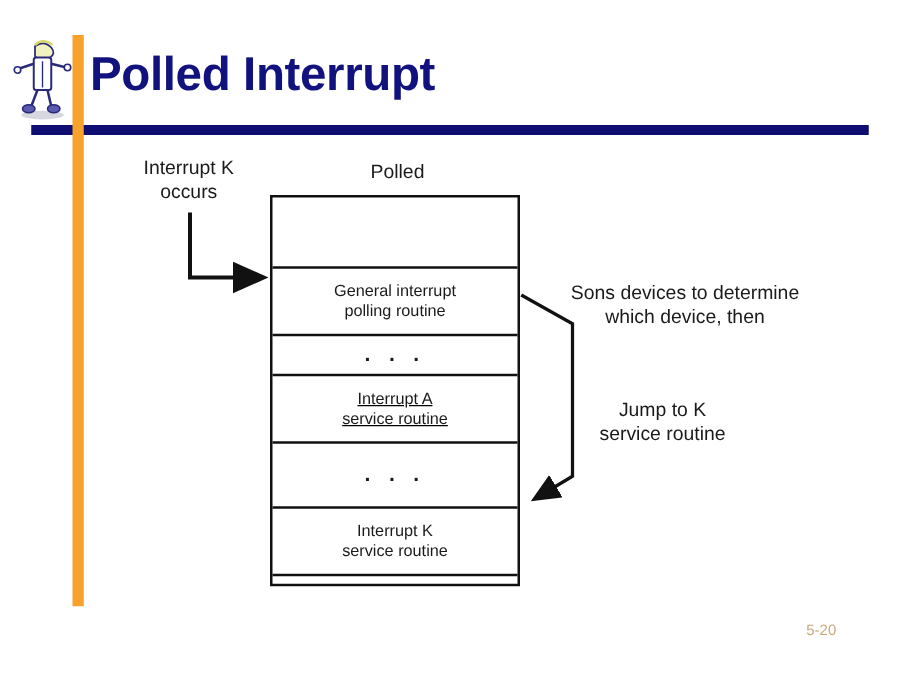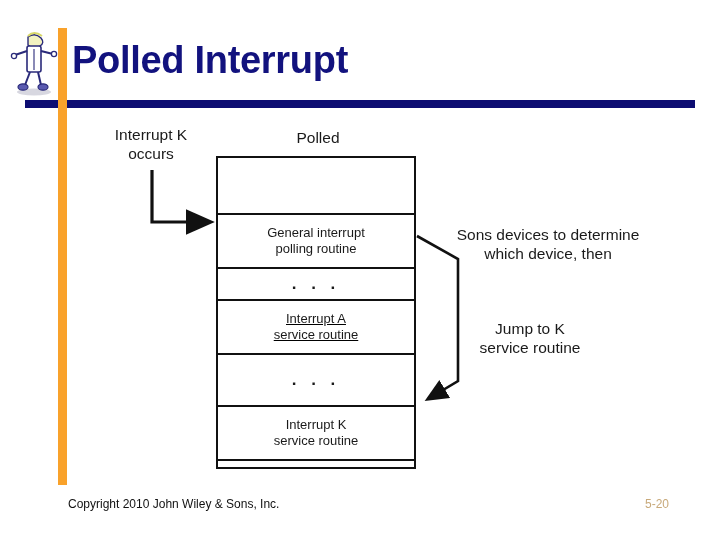--- a/index.html
+++ b/index.html
@@ -131,16 +131,15 @@
           <path d="M0,0 L9,4 L0,8 z" fill="#111"></path>
         </marker>
       </defs>
 
       <path d="M152,170 L152,222 L210,222" fill="none" stroke="#111" stroke-width="3.2" marker-end="url(#ahead)"></path>
 
       <path d="M417,236 L458,259 L458,381 L428,399" fill="none" stroke="#111" stroke-width="2.6" marker-end="url(#ahead)"></path>
     </svg>
   </div>
 
-  <div class="footer-copy">Copyright 2010 John Wiley &amp; Sons, Inc.</div>
   <div class="footer-page">5-20</div>
 
 </div>
 
 </body></html>

